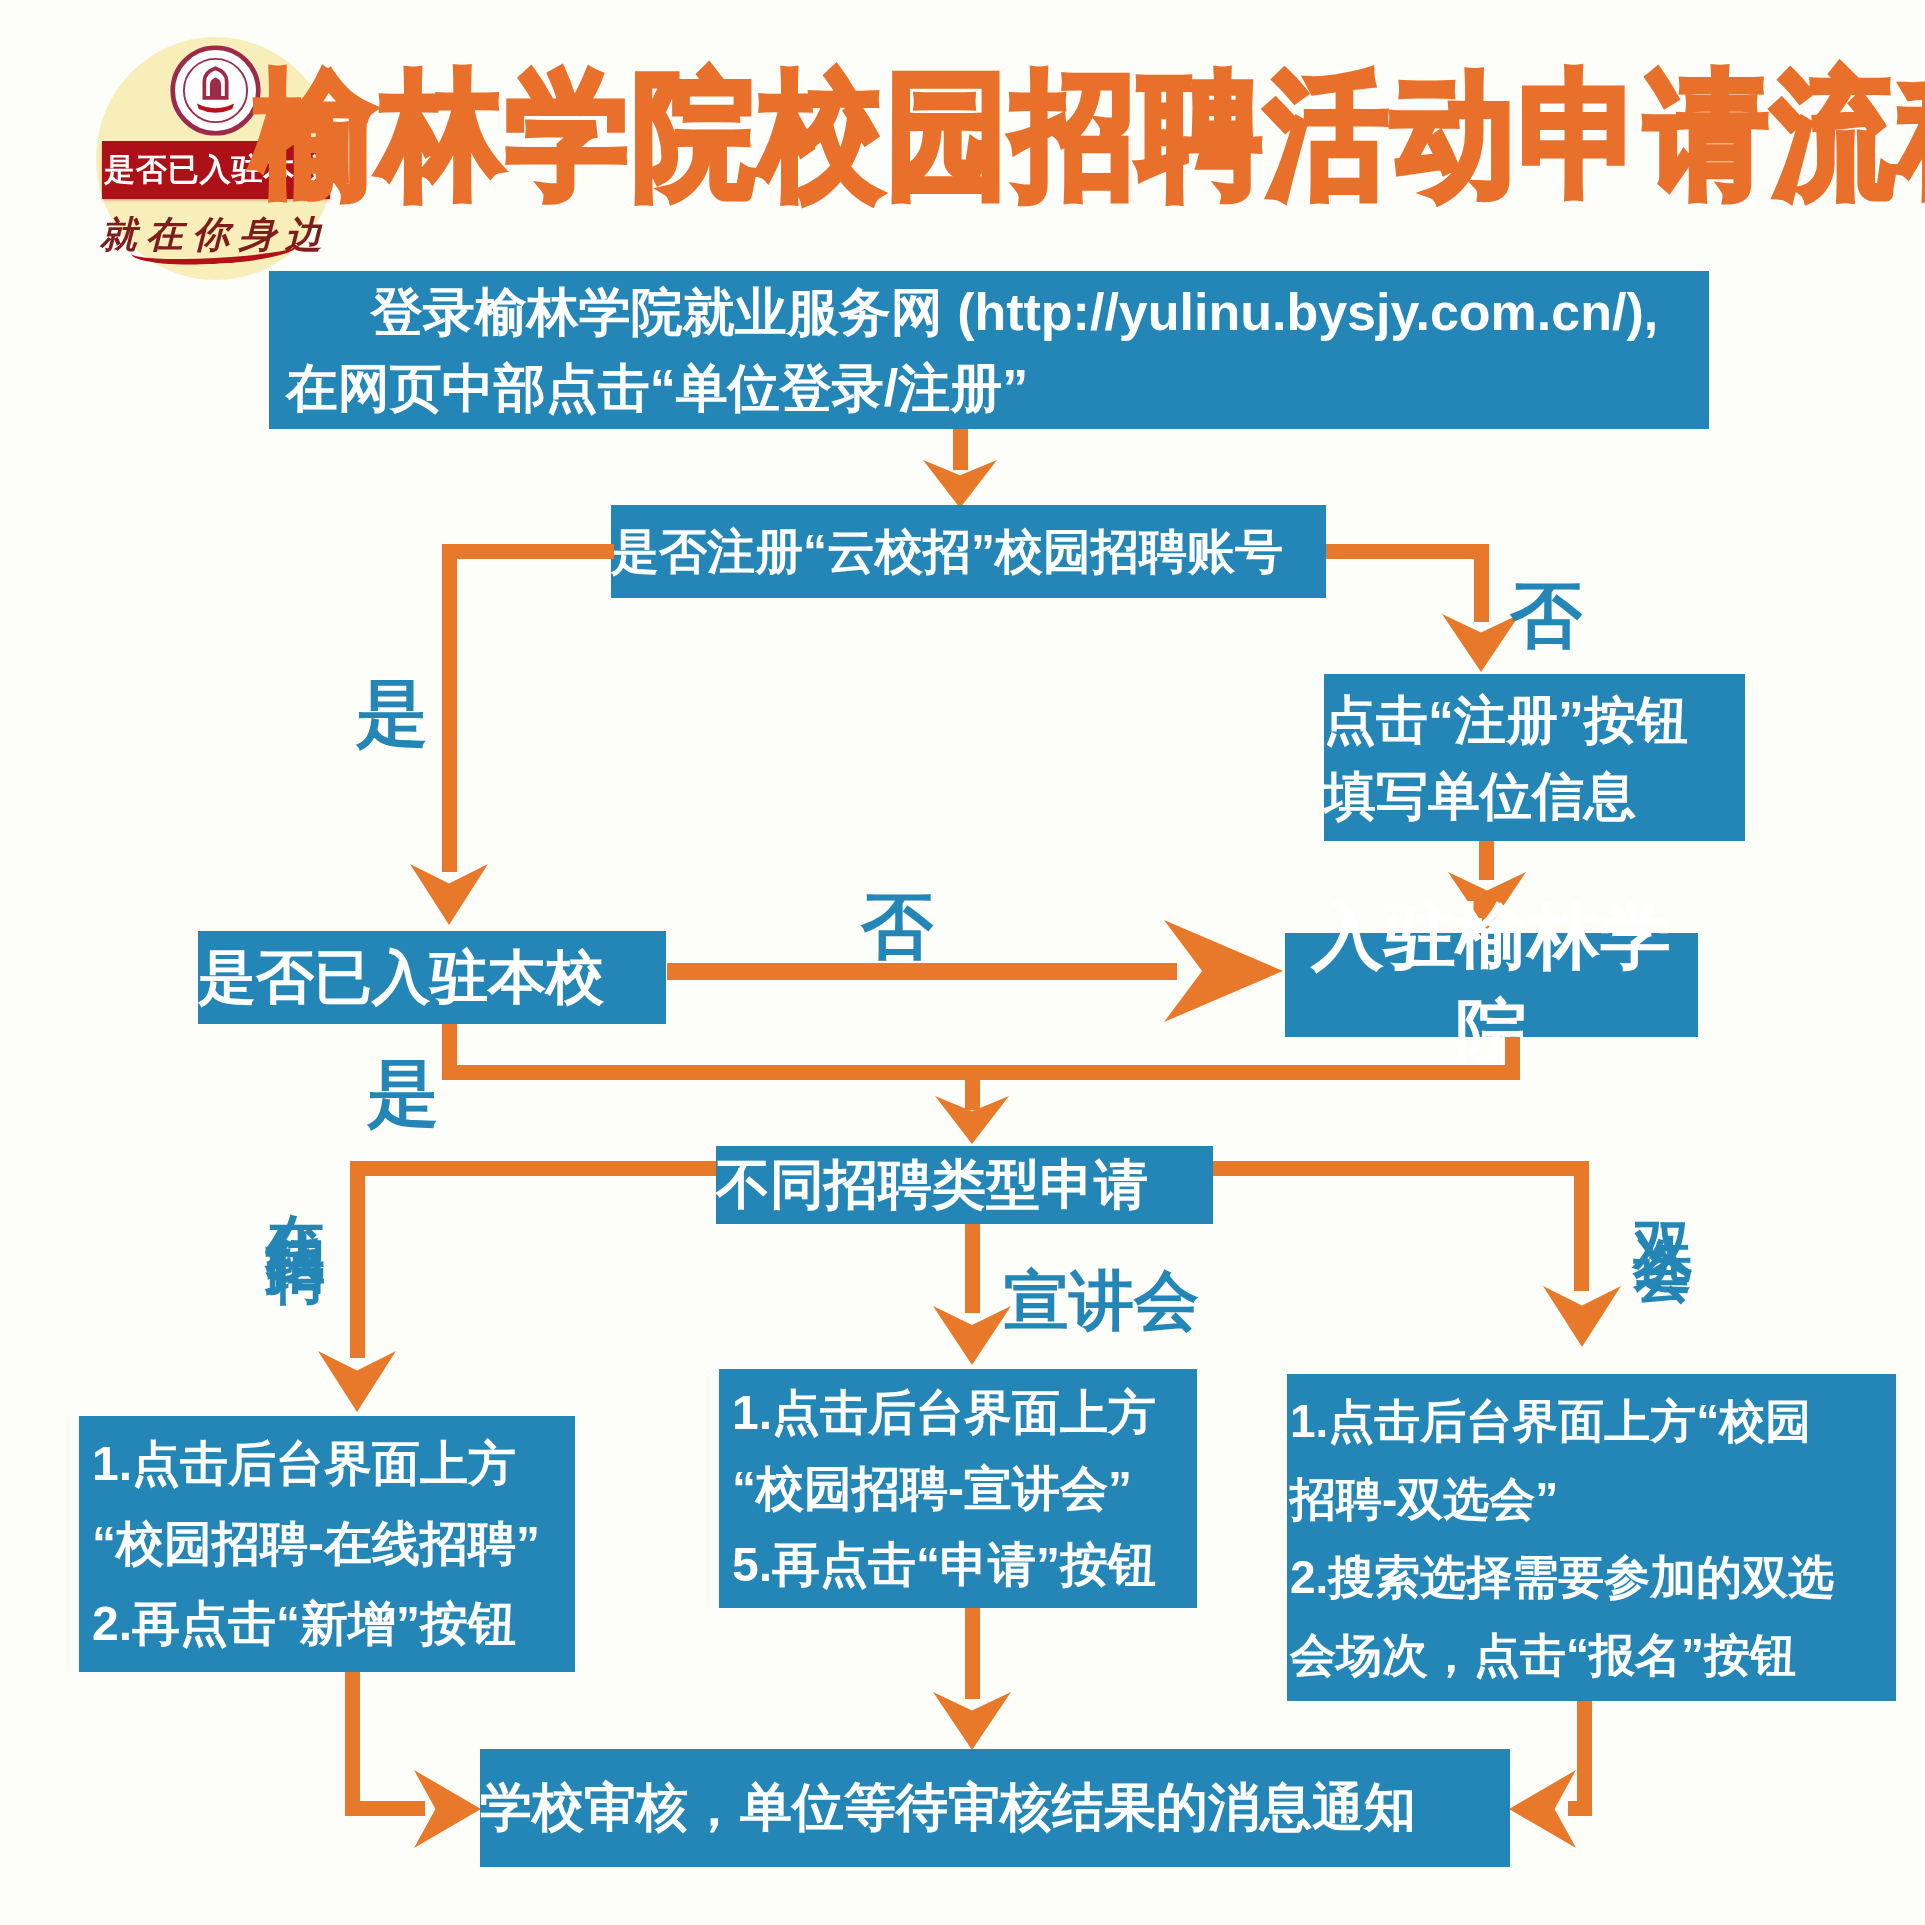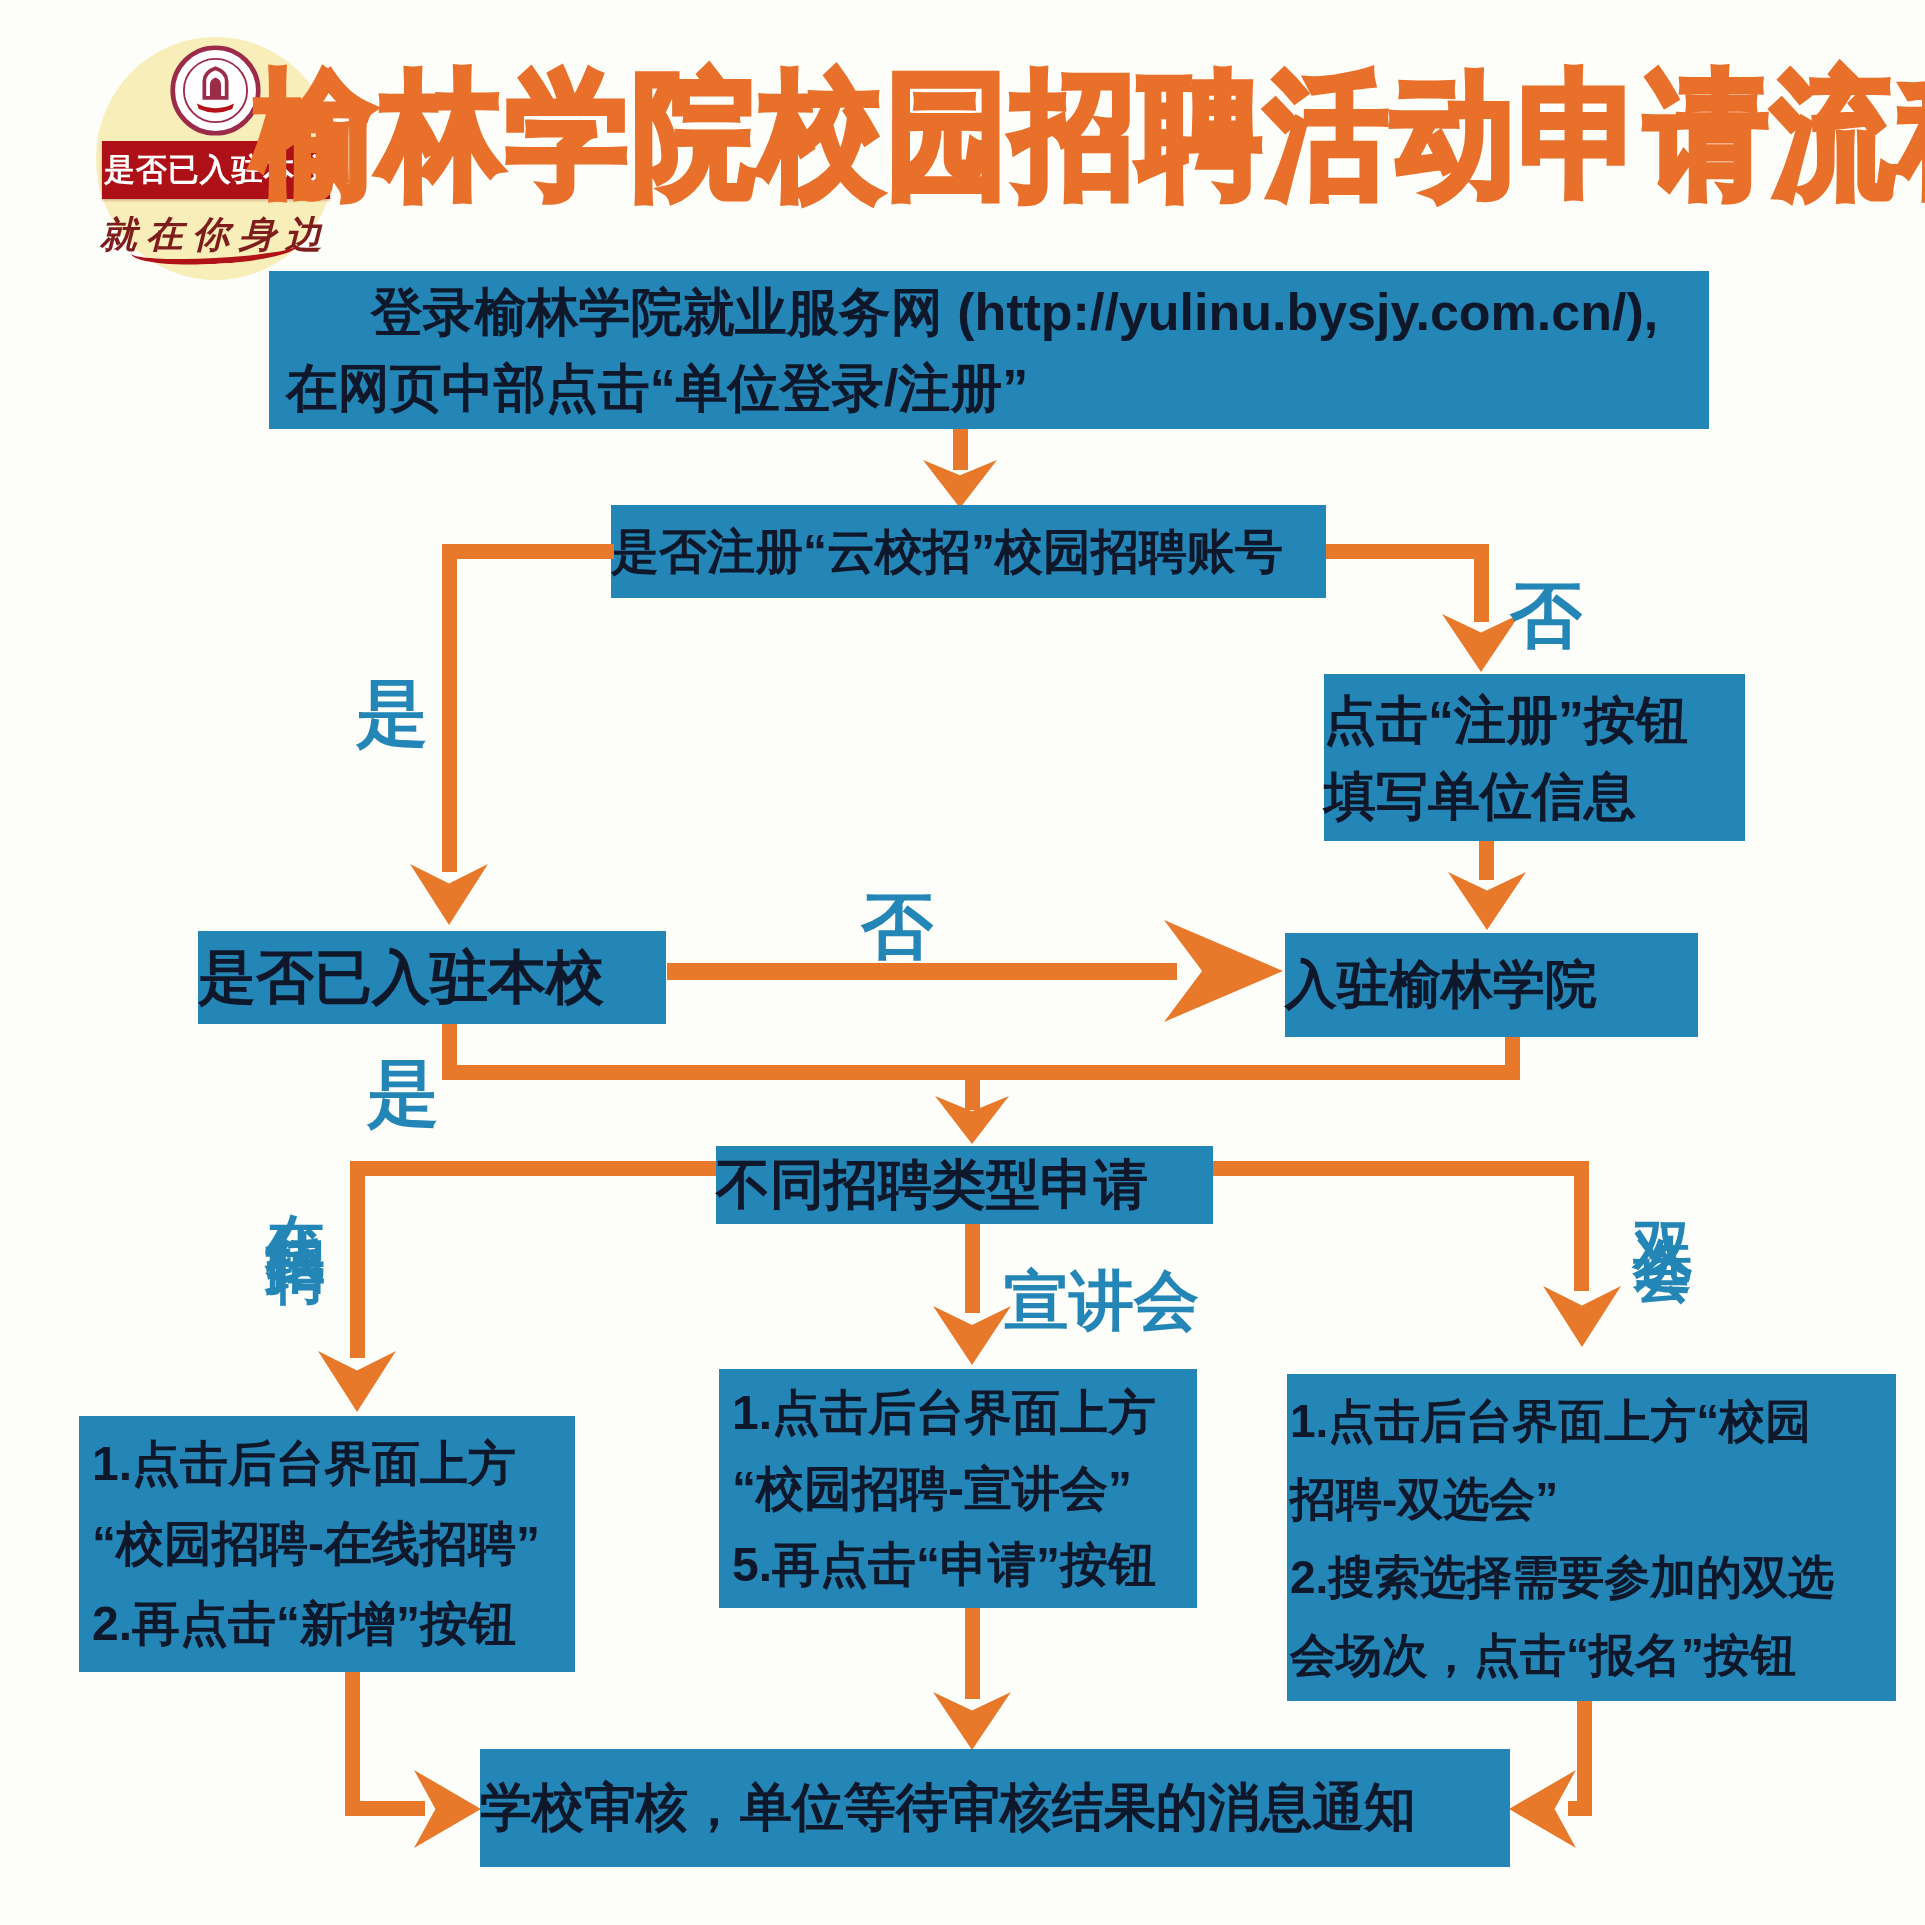--- a/index.html
+++ b/index.html
@@ -1,21 +1,21 @@
 <!DOCTYPE html>
 <html style="font-size:15px"><head>
 <meta charset="utf-8">
 <style>
   html,body{margin:0;padding:0;background:#ffffff;}
   #canvas{
     position:relative;width:1926px;height:1926px;background:#fdfdf9;overflow:hidden;
     font-family:"Liberation Sans","DejaVu Sans",sans-serif;
   }
   .box{
-    position:absolute;background:#2486b6;color:#0f172a;font-weight:bold;
+    position:absolute;background:#2486b6;color:#ffffff;font-weight:bold;
     display:flex;flex-direction:column;justify-content:center;box-sizing:border-box;
   }
   .box.center{align-items:flex-start;text-align:center;}
   .shaft{position:absolute;background:#e8792b;}
   .ah{position:absolute;background:#e8792b;}
   .ah.down{clip-path:polygon(0% 0%,50% 32%,100% 0%,50% 100%);}
   .ah.right{clip-path:polygon(0% 0%,32% 50%,0% 100%,100% 50%);}
   .ah.left{clip-path:polygon(100% 0%,68% 50%,100% 100%,0% 50%);}
   .lbl{position:absolute;color:#2486b6;font-weight:900;}
   .vlbl{position:absolute;color:#2486b6;font-weight:900;writing-mode:vertical-lr;text-orientation:upright;}
@@ -82,21 +82,21 @@
     <span>填写单位信息</span>
   </div>
 
   <div class="shaft" style="left:1479px;top:841px;width:15px;height:39px;"></div>
   <div class="ah down" style="left:1448px;top:872px;width:78px;height:58px;"></div>
 
   <div class="box center" style="left:198px;top:931px;width:468px;height:93px;font-size:58px;">
     <span>是否已入驻本校</span>
   </div>
 
-  <div class="box center" style="left:1285px;top:933px;width:413px;height:104px;font-size:52px;">
+  <div class="box center" style="left:1285px;top:933px;width:413px;height:104px;font-size:72px;">
     <span>入驻榆林学院</span>
   </div>
 
   <div class="shaft" style="left:667px;top:963px;width:510px;height:16.7px;"></div>
   <div class="ah right" style="left:1164px;top:920px;width:119px;height:102px;"></div>
   <div class="lbl" style="left:861px;top:879px;font-size:72px;">否</div>
 
   <div class="shaft" style="left:442px;top:1024px;width:15px;height:56px;"></div>
   <div class="lbl" style="left:367px;top:1046px;font-size:72px;">是</div>
   <div class="shaft" style="left:1505px;top:1037px;width:15px;height:43px;"></div>

